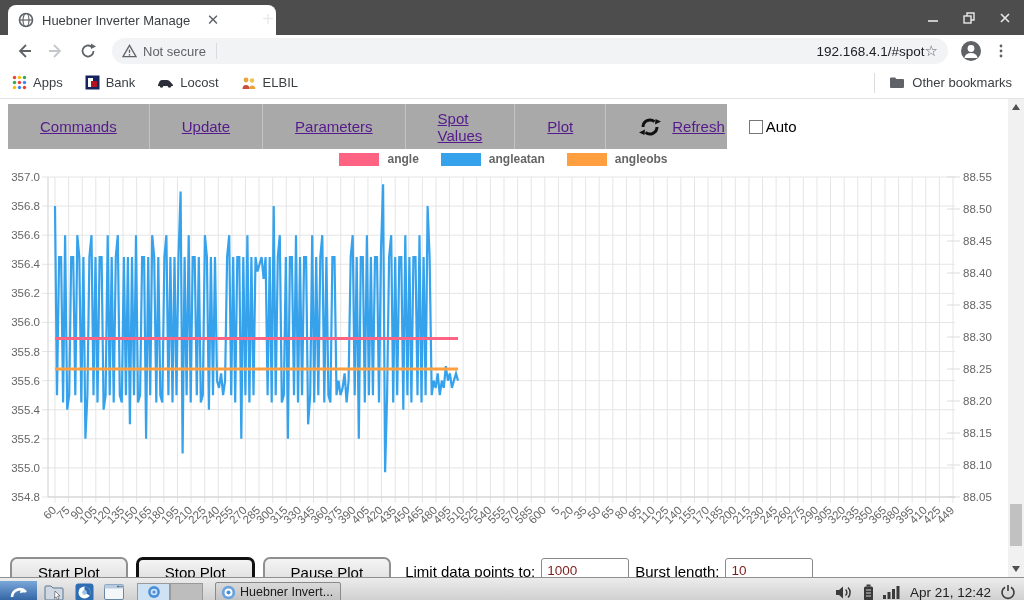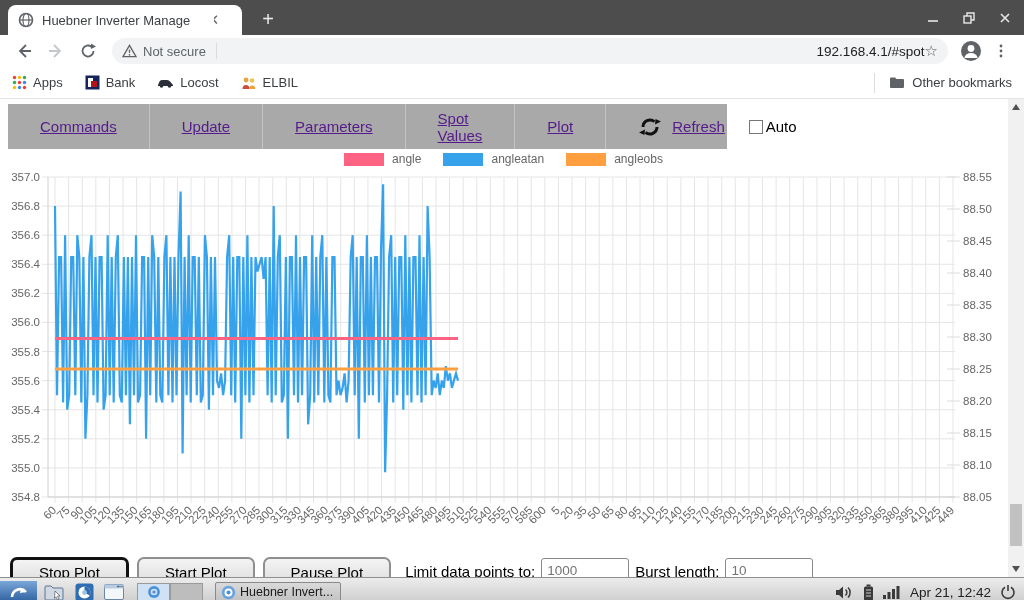--- a/index.html
+++ b/index.html
@@ -1,20 +1,20 @@
 <!DOCTYPE html>
 <html><head>
 <meta charset="utf-8">
 <style>
   * { margin:0; padding:0; box-sizing:border-box; }
   html,body { width:1024px; height:600px; overflow:hidden; font-family:"Liberation Sans", sans-serif; background:#fff; }
 
   
   .titlebar { position:relative; width:1024px; height:35px; background:#4d4d4d; }
-  .tab { position:absolute; left:8px; top:5px; width:234px; height:30px; background:#fff; border-radius:8px 8px 0 0; display:flex; align-items:center; padding:0 8px 0 10px; }
+  .tab { position:absolute; left:8px; top:5px; width:268px; height:30px; background:#fff; border-radius:8px 8px 0 0; display:flex; align-items:center; padding:0 8px 0 10px; }
   .tab-favicon { width:16px; height:16px; flex:0 0 16px; }
   .tab-title { position:relative; margin-left:8px; font-size:13px; color:#3c4043; white-space:nowrap; overflow:hidden; width:160px; }
   .tab-fade { position:absolute; right:28px; top:5px; width:26px; height:20px; background:linear-gradient(to right, rgba(255,255,255,0), #fff 80%); }
   .tab-close { margin-left:2px; width:18px; height:18px; display:flex; align-items:center; justify-content:center; color:#5f6368; font-size:15px; border-radius:50%; }
   .newtab-btn { position:absolute; left:256px; top:8px; width:24px; height:24px; color:#e8eaed; font-size:20px; line-height:22px; text-align:center; border-radius:50%; }
   .win-controls { position:absolute; right:8px; top:0; height:35px; display:flex; align-items:center; gap:14px; }
   .win-btn { width:22px; height:22px; display:flex; align-items:center; justify-content:center; }
 
   
   .toolbar { width:1024px; height:32px; background:#fff; display:flex; align-items:center; padding:0 8px; }
@@ -37,33 +37,33 @@
   .site-nav { position:absolute; left:8px; top:5px; width:719px; height:45px; background:#a9a9a9; display:flex; align-items:stretch; }
   .nav-cell { display:flex; align-items:center; justify-content:flex-start; border-right:1px solid #c4c4c4; padding:0 32px; font-size:15px; }
   .nav-cell:last-child { border-right:none; }
   .nav-cell a { color:#551A8B; text-decoration:underline; }
   .refresh-cell { gap:10px; }
   .refresh-link { color:#0000EE; text-decoration:underline; font-size:15px; }
   .auto-wrap { display:flex; align-items:center; margin-left:14px; font-size:15px; color:#000; }
   .auto-box { width:14px; height:14px; border:1px solid #777; background:#fff; margin-right:3px; }
 
   .legend { position:absolute; left:0; top:53px; width:1007px; display:flex; justify-content:center; align-items:center; gap:10px; }
-  .legend-item { display:flex; align-items:center; gap:8px; margin:0 6px; }
+  .legend-item { display:flex; align-items:center; gap:8px; margin:0 6px;font-weight:bold; }
   .legend-swatch { width:40px; height:13px; }
   .legend-label { font-size:12px; color:#666; }
 
   #chart-svg { position:absolute; left:0; top:71px; }
   .tick { font-family:"Liberation Sans", sans-serif; font-size:11.5px; fill:#666; }
 
   
   .controls { position:absolute; left:10px; top:458px; display:flex; align-items:flex-start; font-size:15px; color:#000; }
   .pbtn { height:30px; border:2px solid #8f8f8f; border-radius:7px; background:linear-gradient(#f4f4f4,#dcdcdc); font-size:15px; color:#000; padding:4px 26px; margin-right:8px; font-family:"Liberation Sans", sans-serif; }
   .pbtn.focused { border:3px solid #111; }
   .ctl-label { margin:6px 6px 0 6px; white-space:nowrap; }
-  .ctl-input { width:88px; height:24px; margin-top:1px; border:1px solid #888; border-radius:3px; font-size:13.5px; padding:2px 5px; color:#737373; font-family:"Liberation Sans", sans-serif; }
+  .ctl-input { width:88px; height:24px; margin-top:1px; border:1px solid #888; border-radius:3px; font-size:13.5px; padding:2px 5px; color:#7f1d1d; font-family:"Liberation Sans", sans-serif; }
 
   
   .scrollbar { position:absolute; right:0; top:0; width:16px; height:478px; background:#f1f1f1; }
   .sb-arrow { position:absolute; left:0; width:16px; height:16px; display:flex; align-items:center; justify-content:center; }
   .sb-arrow.up { top:0; }
   .sb-arrow.down { bottom:0; }
   .tri-up { width:0; height:0; border-left:4px solid transparent; border-right:4px solid transparent; border-bottom:6px solid #505050; }
   .tri-down { width:0; height:0; border-left:4px solid transparent; border-right:4px solid transparent; border-top:6px solid #505050; }
   .sb-thumb { position:absolute; left:2px; width:12px; top:405px; height:42px; background:#c1c1c1; }
 
@@ -439,22 +439,22 @@
       <line x1="947" y1="327" x2="960" y2="327" stroke="#dcdcdc" stroke-width="1"></line>
       <text x="963" y="331" class="tick">88.05</text>
       <line x1="48" y1="7" x2="48" y2="327" stroke="#d0d0d0"></line>
       <line x1="48" y1="327" x2="955" y2="327" stroke="#d0d0d0"></line>
       <polyline points="55.0,36.1 57.0,225.2 59.1,87.0 61.1,87.0 63.1,232.5 65.1,65.2 67.2,239.7 69.2,225.2 71.2,87.0 73.2,87.0 75.3,225.2 77.3,65.2 79.3,87.0 81.3,232.5 83.4,87.0 85.4,268.8 87.4,225.2 89.4,87.0 91.5,65.2 93.5,225.2 95.5,87.0 97.5,232.5 99.6,87.0 101.6,87.0 103.6,239.7 105.6,225.2 107.7,65.2 109.7,225.2 111.7,87.0 113.7,232.5 115.8,87.0 117.8,65.2 119.8,225.2 121.8,232.5 123.9,87.0 125.9,225.2 127.9,87.0 129.9,254.3 132.0,87.0 134.0,225.2 136.0,65.2 138.0,232.5 140.1,225.2 142.1,87.0 144.1,87.0 146.1,268.8 148.2,87.0 150.2,225.2 152.2,65.2 154.2,87.0 156.3,232.5 158.3,87.0 160.3,225.2 162.3,232.5 164.4,87.0 166.4,65.2 168.4,225.2 170.4,87.0 172.5,232.5 174.5,87.0 176.5,225.2 178.5,87.0 180.6,21.5 182.6,283.4 184.6,87.0 186.6,225.2 188.7,65.2 190.7,232.5 192.7,87.0 194.7,87.0 196.8,225.2 198.8,87.0 200.8,232.5 202.8,225.2 204.9,65.2 206.9,87.0 208.9,239.7 210.9,87.0 213.0,225.2 215.0,87.0 217.0,210.6 219.0,217.9 221.1,203.4 223.1,225.2 225.1,210.6 227.1,87.0 229.2,65.2 231.2,225.2 233.2,87.0 235.2,232.5 237.3,87.0 239.3,87.0 241.3,268.8 243.3,87.0 245.4,225.2 247.4,65.2 249.4,232.5 251.4,87.0 253.5,225.2 255.5,87.0 257.5,101.5 259.5,94.3 261.6,87.0 263.6,108.8 265.6,87.0 267.6,225.2 269.7,87.0 271.7,232.5 273.7,36.1 275.7,225.2 277.8,87.0 279.8,65.2 281.8,232.5 283.8,225.2 285.9,87.0 287.9,268.8 289.9,87.0 291.9,87.0 294.0,225.2 296.0,65.2 298.0,232.5 300.0,87.0 302.1,225.2 304.1,87.0 306.1,87.0 308.1,254.3 310.2,225.2 312.2,65.2 314.2,232.5 316.2,87.0 318.3,225.2 320.3,87.0 322.3,65.2 324.3,232.5 326.4,87.0 328.4,225.2 330.4,232.5 332.4,87.0 334.5,87.0 336.5,225.2 338.5,210.6 340.5,225.2 342.6,217.9 344.6,203.4 346.6,232.5 348.6,210.6 350.7,87.0 352.7,65.2 354.7,225.2 356.7,87.0 358.8,268.8 360.8,87.0 362.8,87.0 364.8,232.5 366.9,65.2 368.9,225.2 370.9,87.0 372.9,225.2 375.0,87.0 377.0,87.0 379.0,232.5 381.0,79.7 383.1,14.3 385.1,302.3 387.1,225.2 389.1,87.0 391.2,65.2 393.2,232.5 395.2,87.0 397.2,225.2 399.3,87.0 401.3,87.0 403.3,239.7 405.3,65.2 407.4,225.2 409.4,87.0 411.4,232.5 413.4,87.0 415.5,87.0 417.5,225.2 419.5,65.2 421.5,232.5 423.6,87.0 425.6,225.2 427.6,36.1 429.6,87.0 431.7,225.2 433.7,210.6 435.7,217.9 437.7,203.4 439.8,225.2 441.8,210.6 443.8,217.9 445.8,196.1 447.9,210.6 449.9,203.4 451.9,217.9 453.9,210.6 456.0,203.4 458.0,210.6" fill="none" stroke="#36A2EB" stroke-width="2.2"></polyline>
       <line x1="55" y1="168.45454545454828" x2="458" y2="168.45454545454828" stroke="#FF6384" stroke-width="3"></line>
       <line x1="55" y1="199" x2="458" y2="199" stroke="#FF9F40" stroke-width="3"></line>
     </svg>
 
   <div class="controls">
+    <button class="pbtn">Start Plot</button>
     <button class="pbtn focused">Stop Plot</button>
-    <button class="pbtn">Start Plot</button>
     <button class="pbtn">Pause Plot</button>
     <span class="ctl-label">Limit data points to:</span>
     <input class="ctl-input" value="1000" style="">
     <span class="ctl-label">Burst length:</span>
     <input class="ctl-input" value="10" style="">
   </div>
 
   <div class="scrollbar">
     <div class="sb-arrow up">
         <div class="tri-up"></div>

